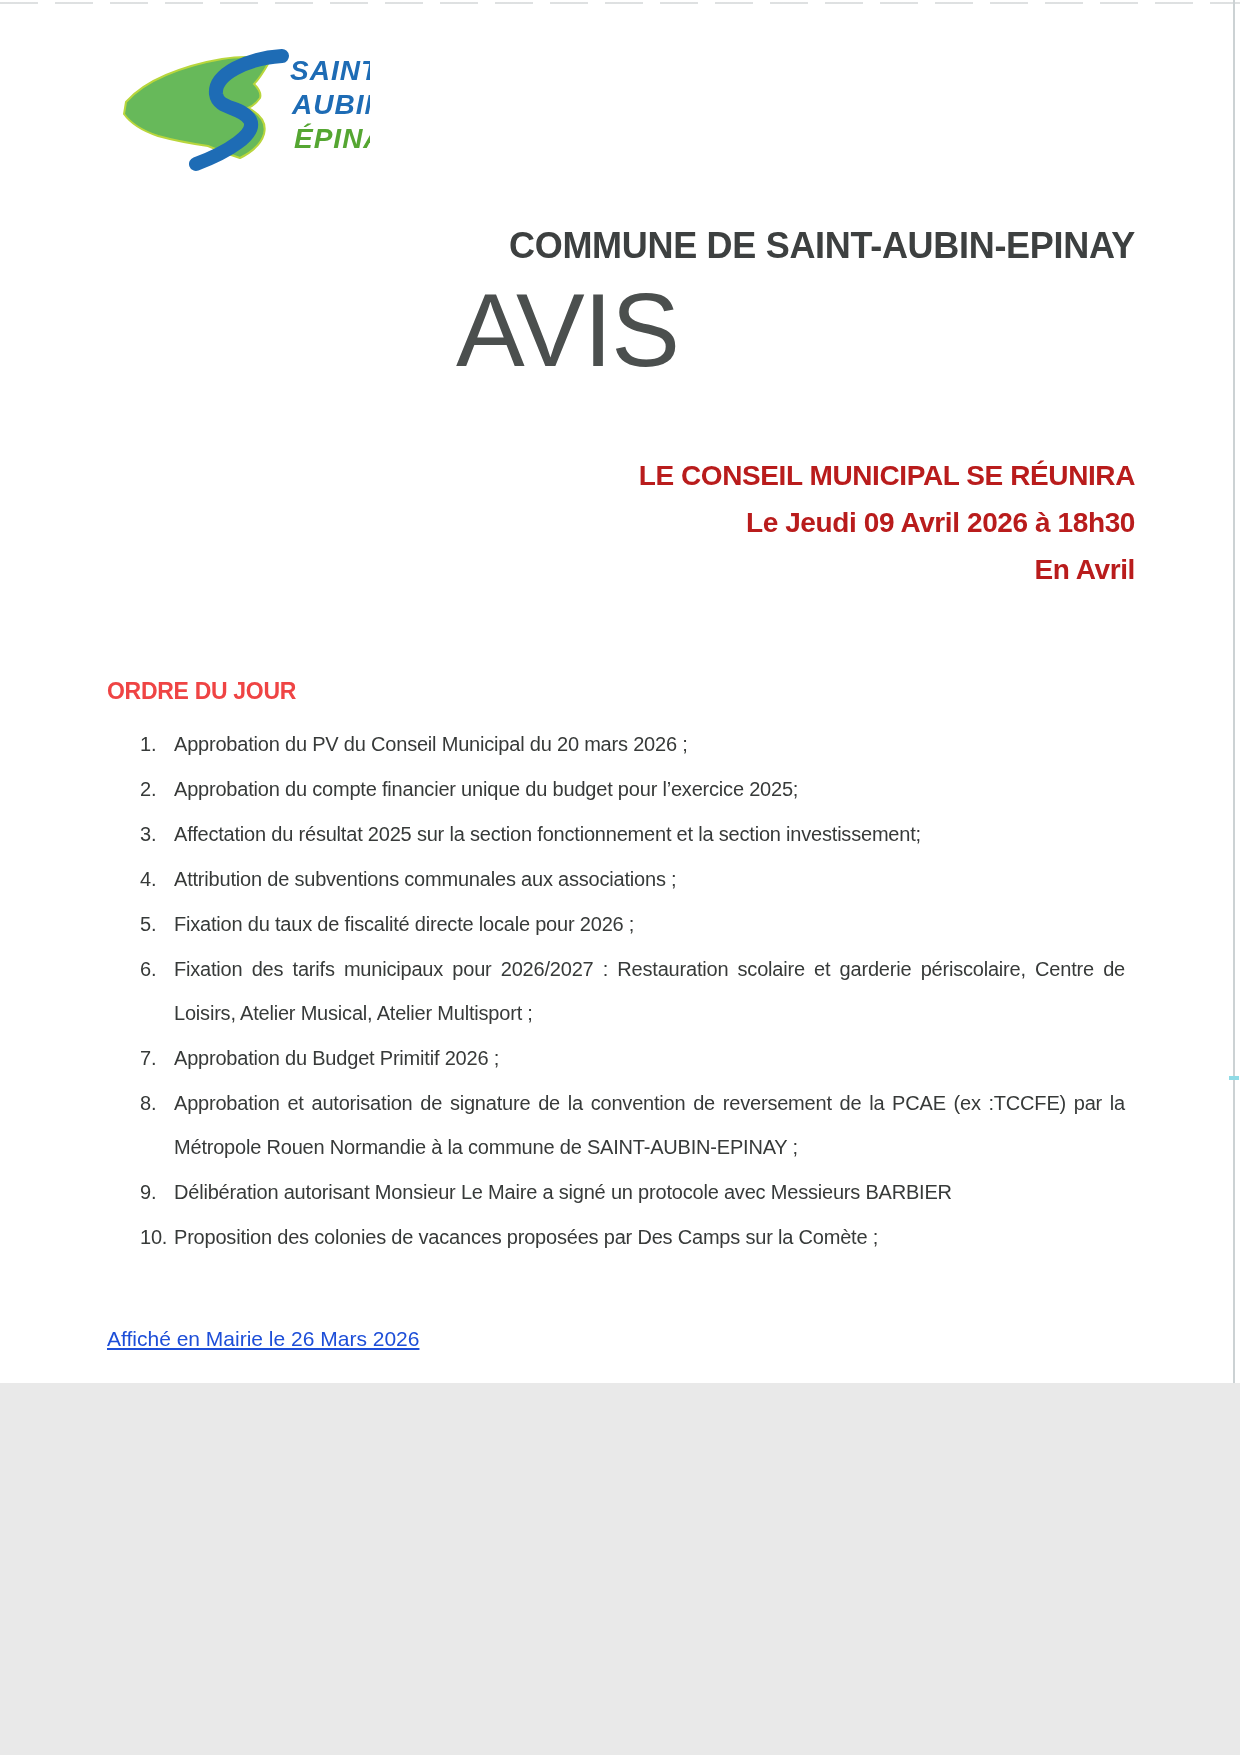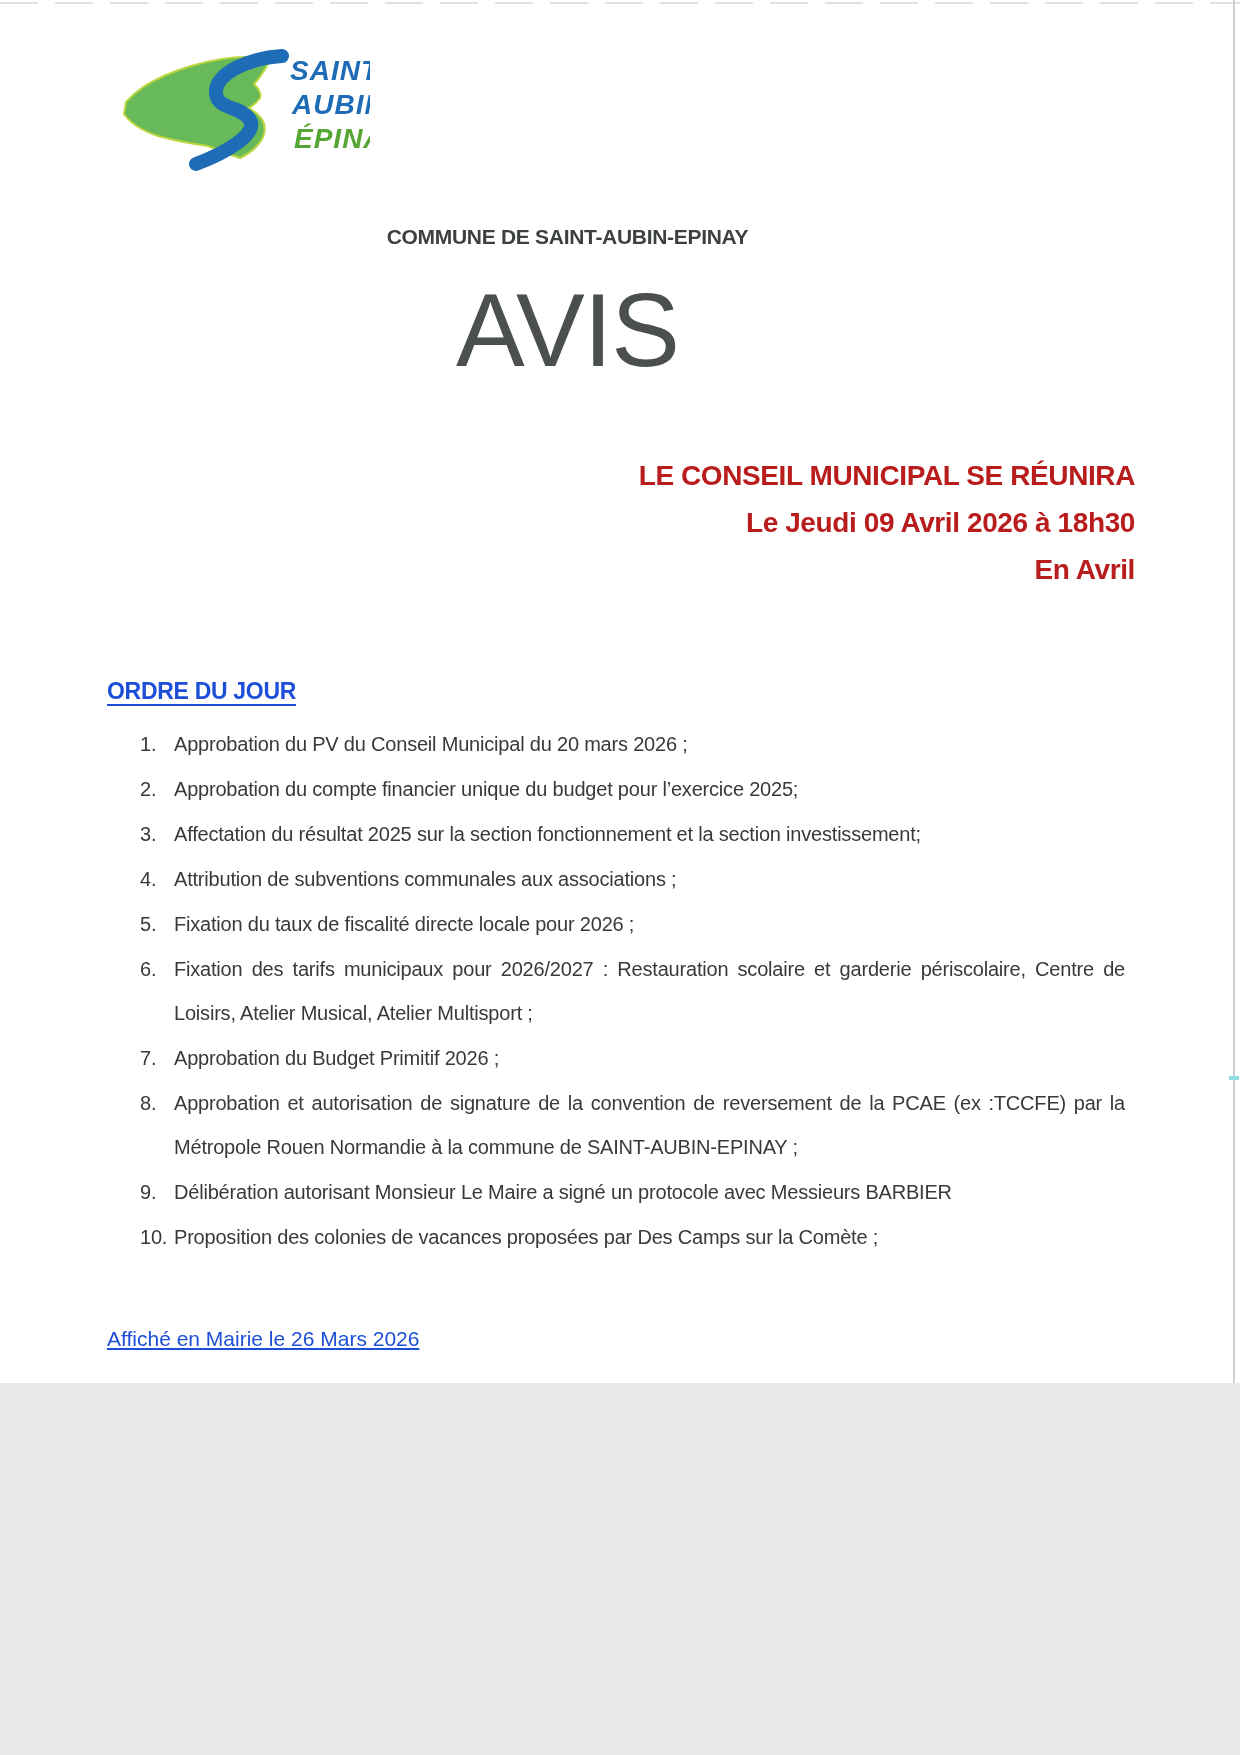--- a/index.html
+++ b/index.html
@@ -13,30 +13,30 @@
     background:repeating-linear-gradient(90deg,#d6d9da 0 38px,#ffffff 38px 55px);opacity:.8;}
   .scan-right{position:absolute;right:5px;top:0;width:2px;height:100%;background:#ccd2d4;}
   .scan-cyan{position:absolute;right:1px;top:1076px;width:10px;height:4px;background:#8fdbe6;}
 
   
   .logo{position:absolute;left:110px;top:48px;width:260px;height:132px;}
   .logo-txt{font-style:italic;font-weight:bold;letter-spacing:1px;}
 
   
   .head-wrap{position:absolute;left:0;top:0;width:1135px;text-align:center;}
-  .commune{position:absolute;top:225px;width:100%;font-size:21px;font-weight:bold;
-    letter-spacing:-0.3px;color:#3d4040;}
+  .commune{position:absolute;top:225px;width:100%;font-size:36px;font-weight:bold;
+    letter-spacing:-0.3px;color:#3d4040;text-align:right;}
   .avis{position:absolute;top:272px;width:100%;font-size:103px;font-weight:normal;
     letter-spacing:-1px;color:#4b4f4e;}
   .subtitles{position:absolute;top:452px;width:100%;font-size:28px;font-weight:bold;
     line-height:47px;letter-spacing:-0.4px;color:#b91c1c;text-align:right;}
 
   
   .ordre{position:absolute;left:107px;top:678px;font-size:23px;font-weight:bold;
-    letter-spacing:-0.3px;color:#1d4ed8;text-decoration:underline;
+    letter-spacing:-0.3px;color:#ef4444;
     text-underline-offset:5px;text-decoration-thickness:2px;}
   .items{position:absolute;left:140px;top:722px;width:985px;font-size:20px;
     letter-spacing:-0.2px;color:#373a39;}
   .item{display:flex;line-height:44px;margin-bottom:1px;}
   .item .num{flex:0 0 34px;}
   .item .txt{flex:1 1 auto;}
   .item .txt.justify{text-align:justify;}
 
   
   .posted{position:absolute;left:107px;top:1327px;font-size:21px;color:#1d4ed8;text-decoration:underline;}

